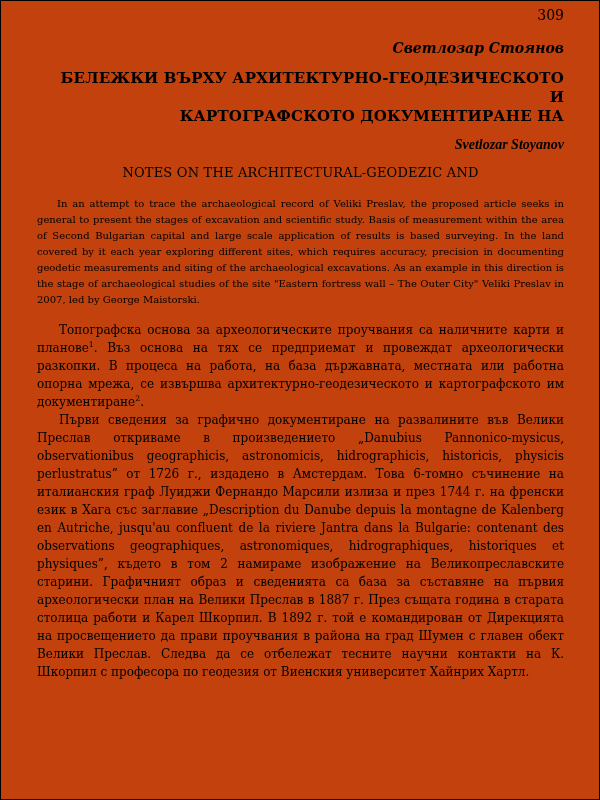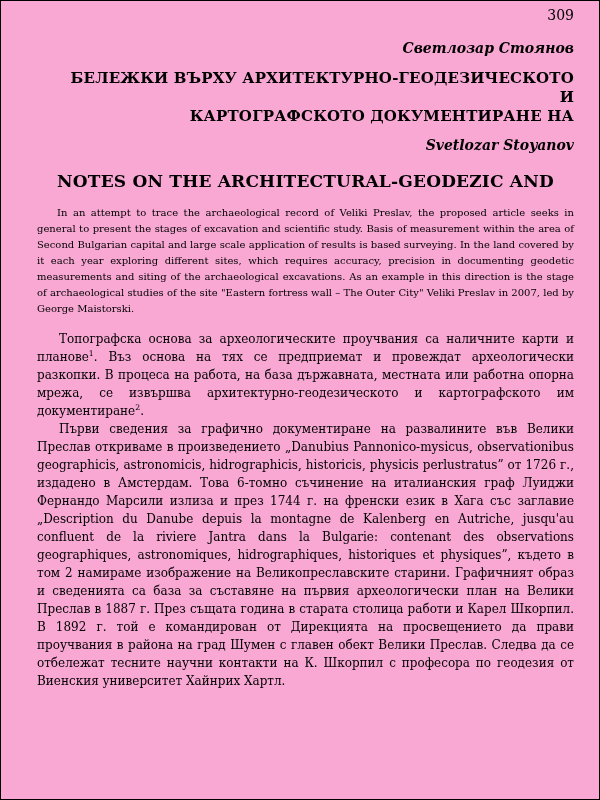--- a/index.html
+++ b/index.html
@@ -1,35 +1,35 @@
 <!DOCTYPE html>
 <html><head>
 <meta charset="utf-8">
 <style>
   html,body { margin:0; padding:0; background:#e8e8e8; }
   .page {
     position:relative;
     width:600px; height:800px;
     box-sizing:border-box;
     margin:0 auto;
-    background:#f9a8d4;
+    background:#c2410c;
     border:1px solid #000;
     color:#000;
     font-family:"DejaVu Serif","Liberation Serif",serif;
-    padding:6px 25px 0 36px;
+    padding:6px 35px 0 36px;
     overflow:hidden;
   }
   .page-number { text-align:right; font-size:14px; line-height:16px; }
   .author { text-align:right; font-weight:bold; font-style:italic; font-size:14px; line-height:18px; }
   .author-bg { margin-top:16px; }
-  .author-en { margin-top:10px; }
+  .author-en { margin-top:10px;font-family:Liberation Serif, serif; }
   .title-bg { font-weight:bold; font-size:15px; line-height:19px; margin-top:12px; letter-spacing:0.2px;text-align:right; }
   .title-bg .t1 { margin-left:16px; }
   .title-bg .t2 { margin-left:48px; }
-  .title-en { text-align:center; font-weight:bold; font-size:17px; line-height:19px; margin-top:18px; letter-spacing:0.2px; }
+  .title-en { text-align:center; font-weight:normal; font-size:13px; line-height:19px; margin-top:9px; letter-spacing:0.2px; }
   p { margin:0; }
   .abstract { font-size:10px; line-height:16px; text-align:justify; text-indent:20px; margin-top:14px; }
   .body-par { font-size:12px; line-height:18px; text-align:justify; text-indent:22px; }
   .body-par.first { margin-top:13px; }
   sup { font-size:65%; line-height:0; vertical-align:super; }
 </style>
 </head>
 <body>
 
 <div class="page">

